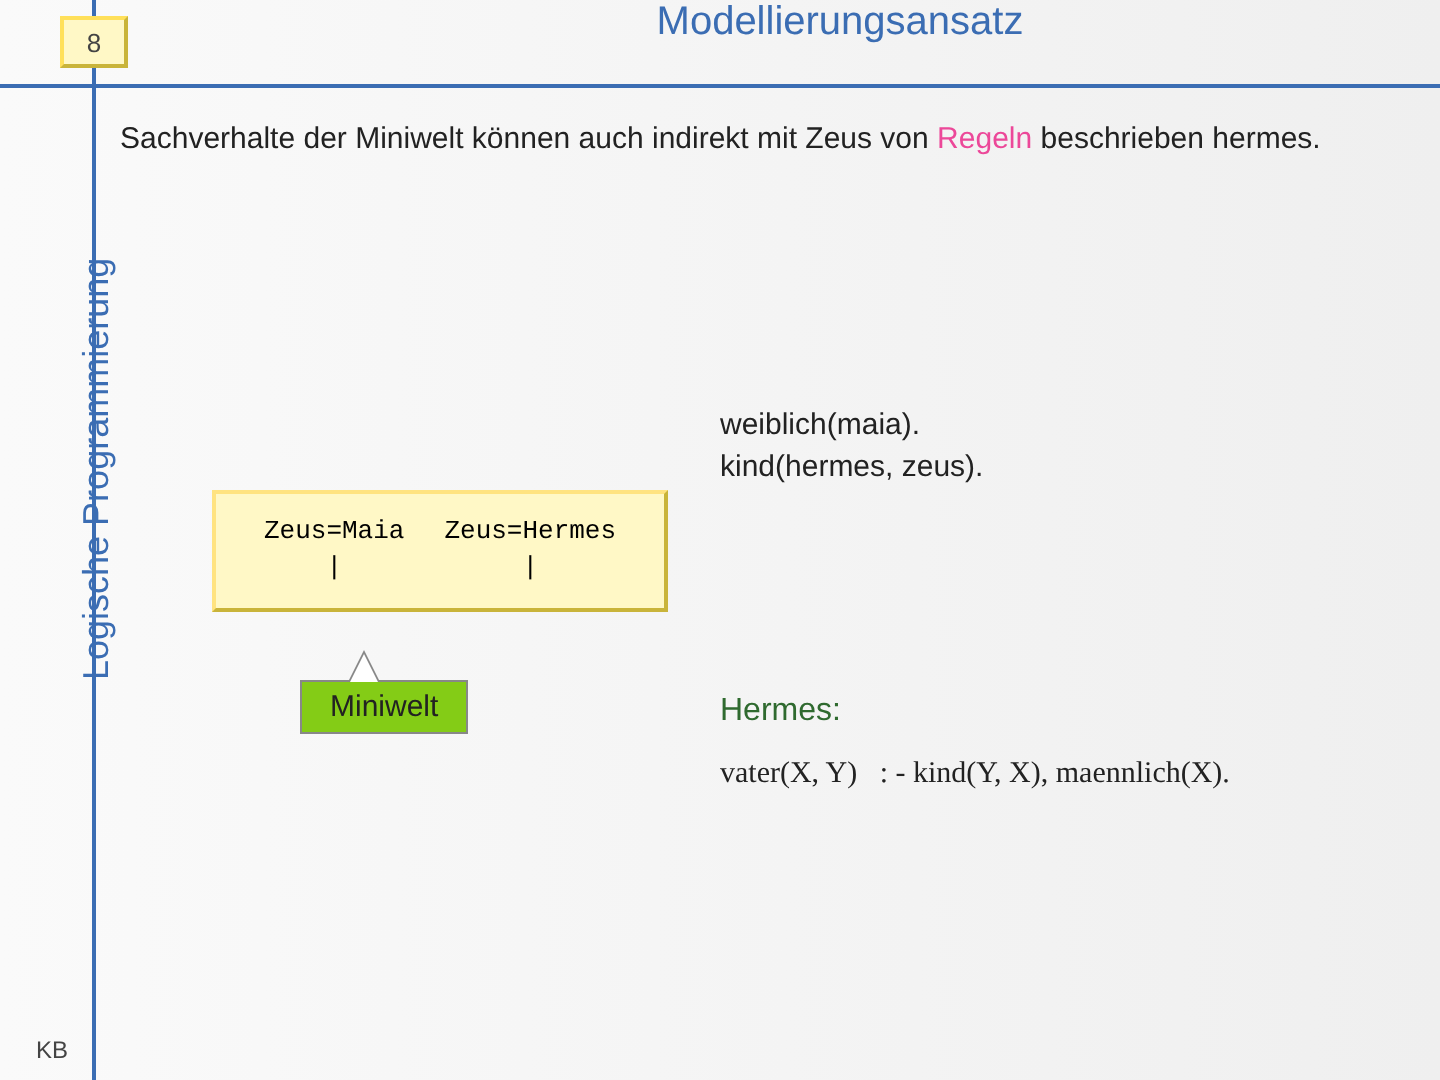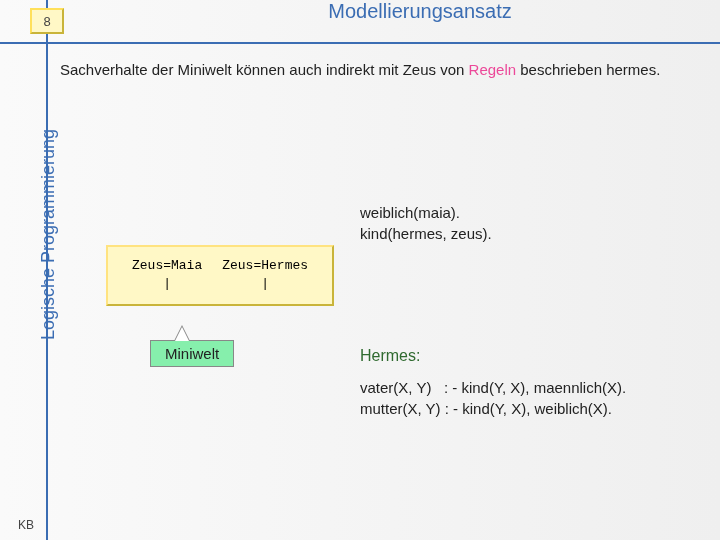--- a/index.html
+++ b/index.html
@@ -69,21 +69,21 @@
     font-size:13px;
     color:#000;
     margin-left:11px;
   }
   .tree-box table { border-collapse:collapse; }
   .tree-box td { padding:0 10px; text-align:center; line-height:1.35; }
 
   
   .callout {
     position:absolute; left:150px; top:340px;
-    background:#86efac;
+    background:#84cc16;
     border:1px solid #888;
     padding:4px 14px;
     font-size:15px;
     color:#222;
   }
   .callout-tail {
     position:absolute; left:175px; top:327px;
     width:0; height:0;
     border-left:7px solid transparent;
     border-right:7px solid transparent;
@@ -109,21 +109,21 @@
     color:#222;
   }
   .facts-body { margin-top:17px; }
 
   .rules {
     position:absolute; left:360px; top:345px; right:25px;
     font-size:15px; line-height:1.4;
     color:#222;
   }
   .rules-body { margin-top:10px; white-space:nowrap;}
-  .mono { font-family: Liberation Sans, sans-serif; }
+  .mono { font-family: Liberation Serif, serif; }
 
   
   .footer {
     position:absolute; left:18px; bottom:8px;
     font-size:12px; color:#444;
   }
 </style>
 </head>
 <body>
 
@@ -165,17 +165,16 @@
   <div class="facts-body">
     <div>weiblich(maia).</div>
     <div>kind(hermes, zeus).</div>
   </div>
 </div>
 
 <div class="rules">
   <div class="rules-head">Hermes:</div>
   <div class="rules-body">
     <div class="mono">vater(X, Y)&nbsp;&nbsp;&nbsp;: - kind(Y, X), maennlich(X).</div>
-    <div class="mono">mutter(X, Y) : - kind(Y, X), weiblich(X).</div>
   </div>
 </div>
 
 <div class="footer">KB</div>
 
 </body></html>

